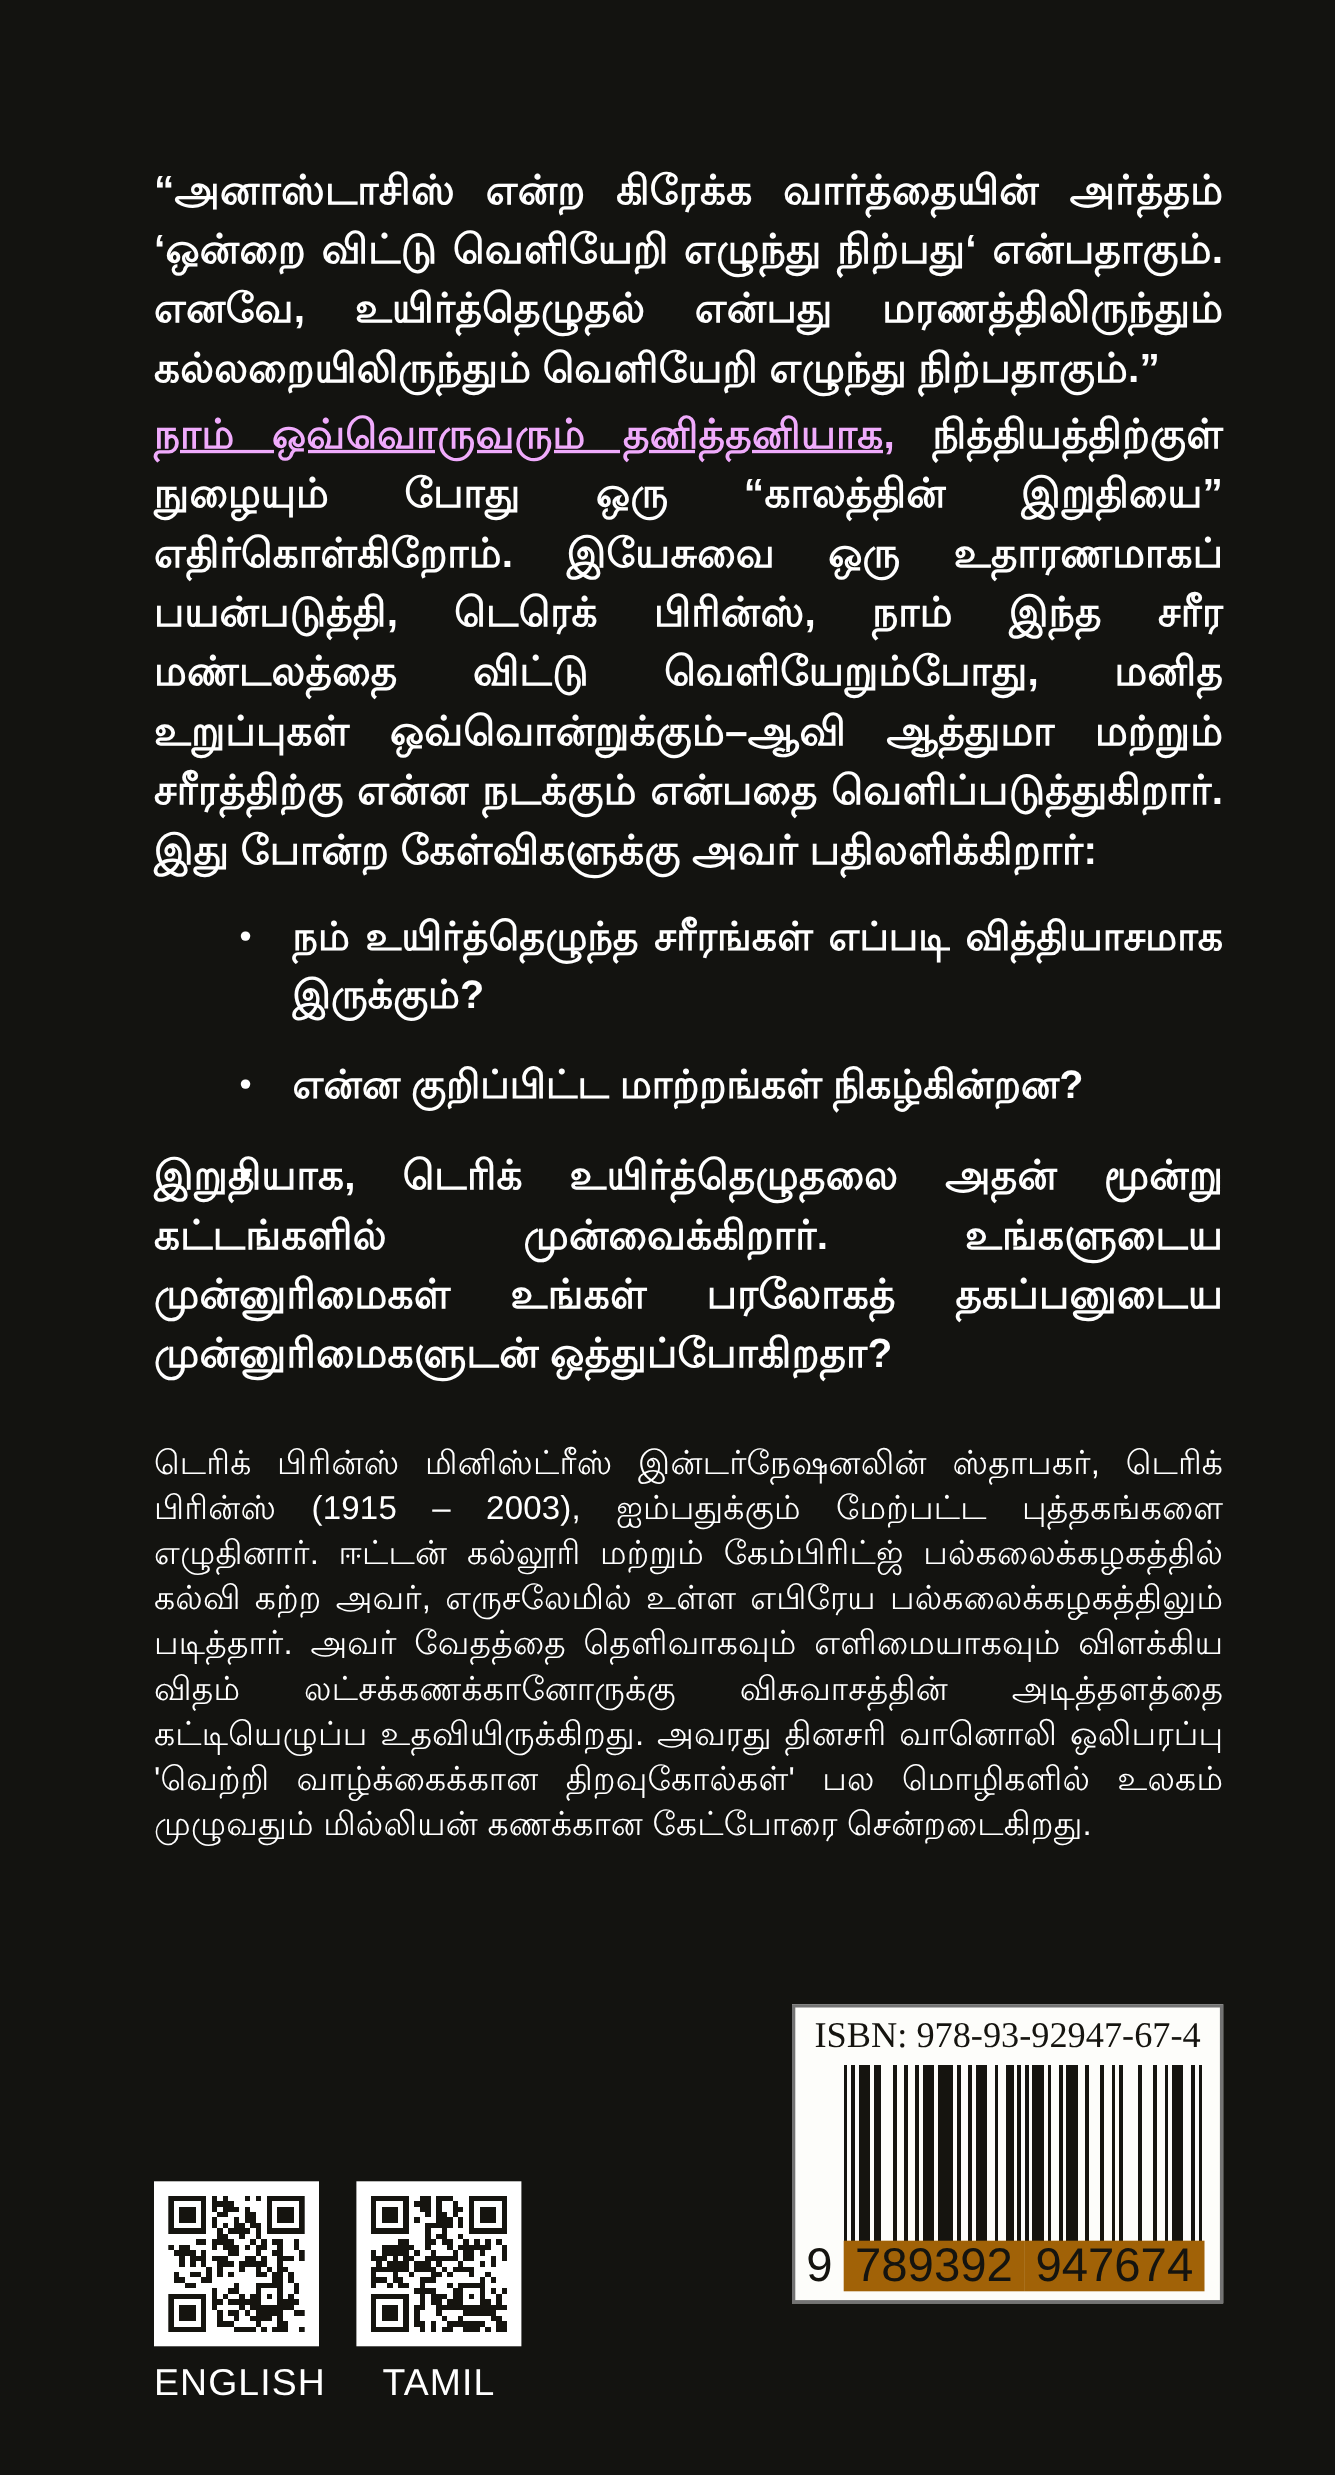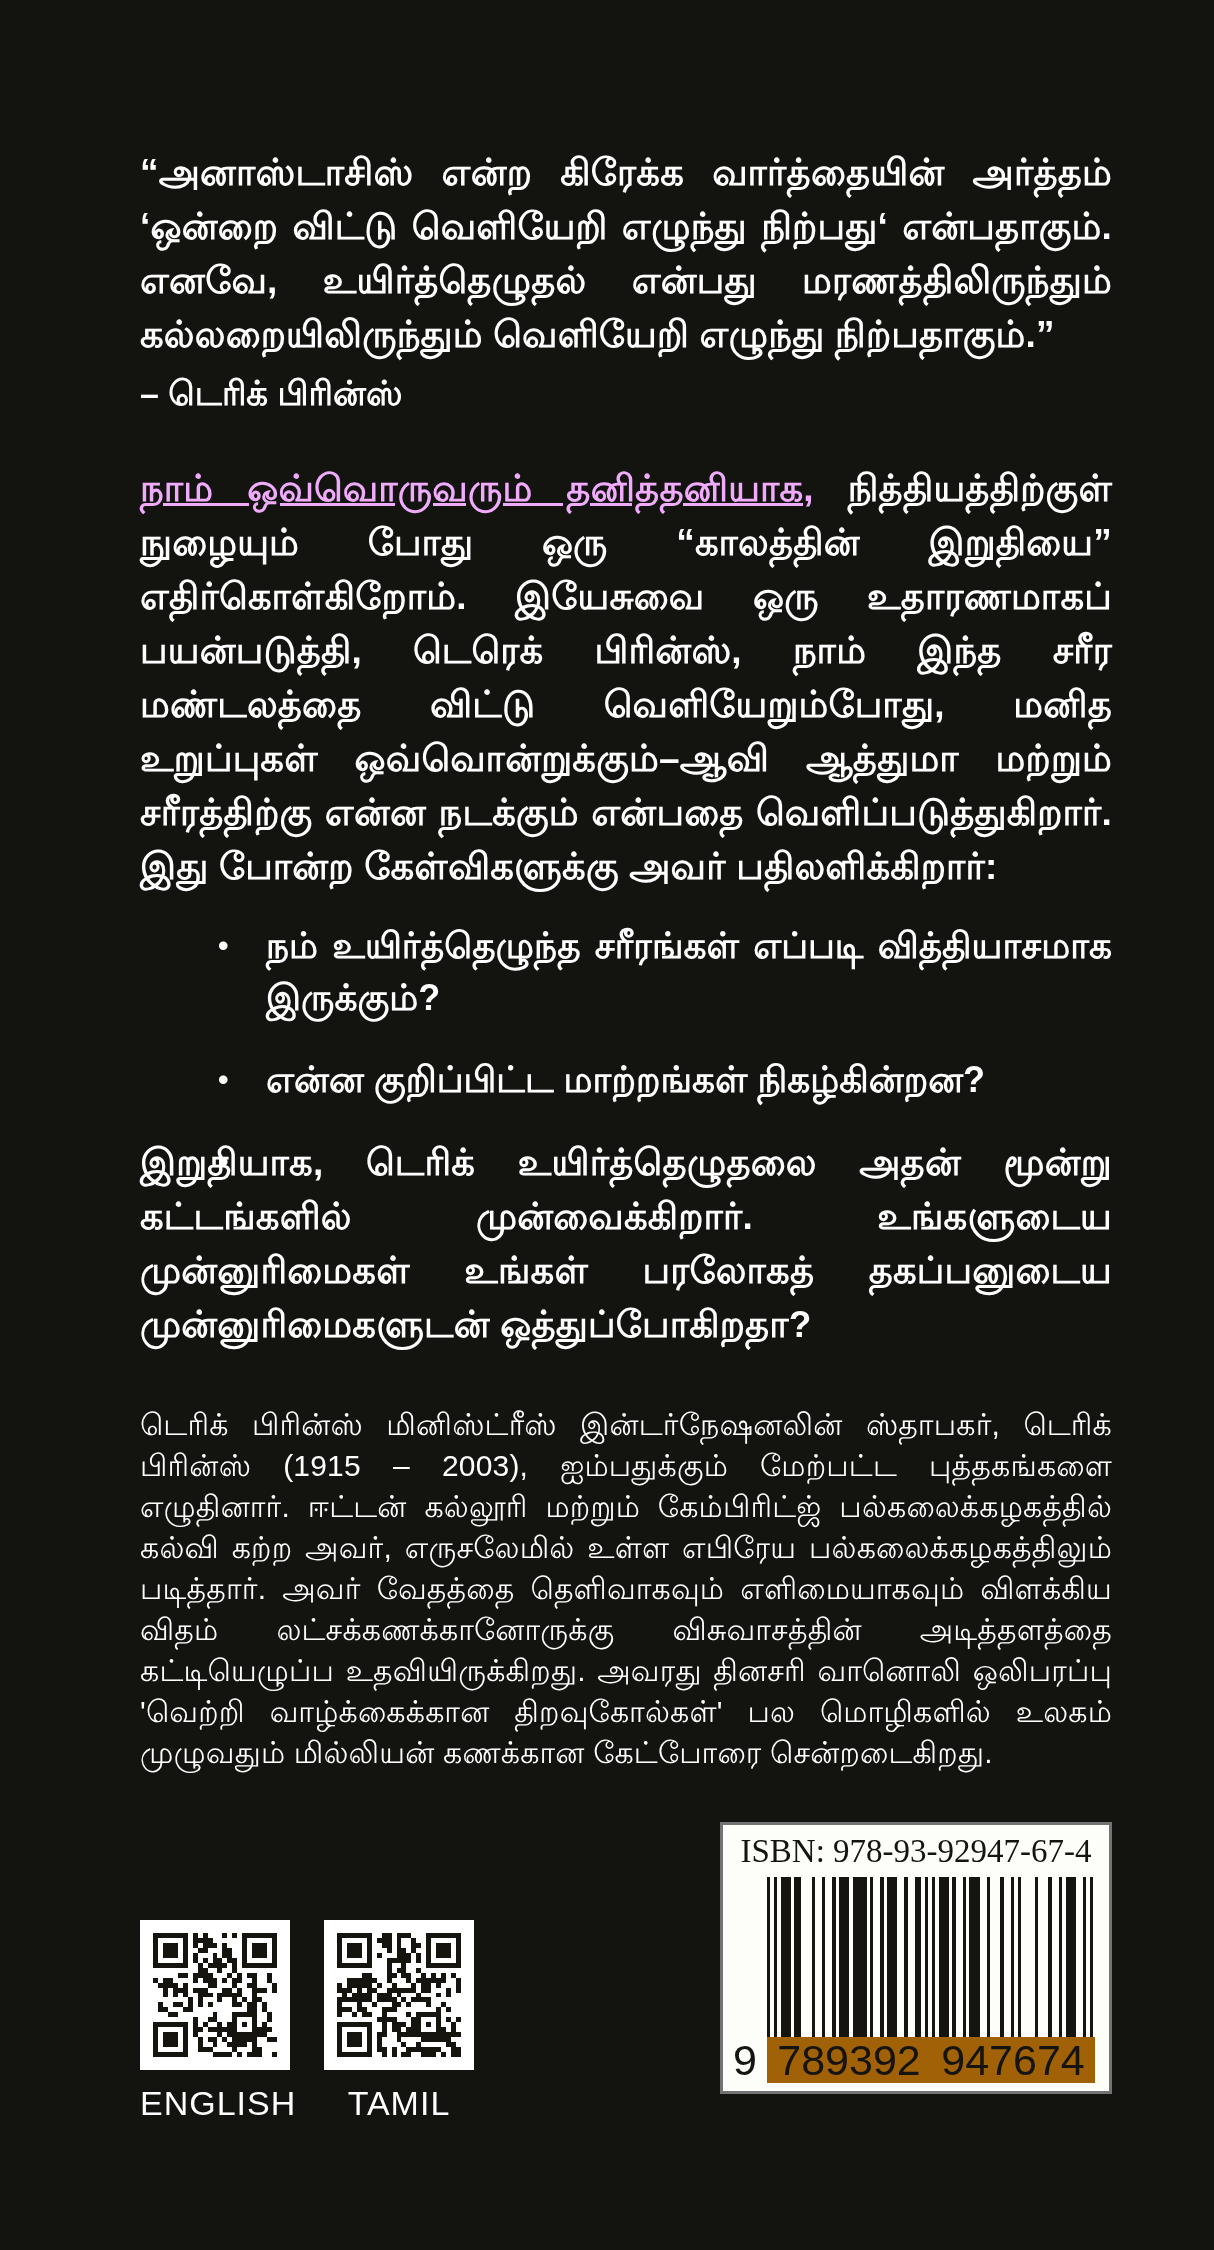--- a/index.html
+++ b/index.html
@@ -68,21 +68,21 @@
   }
   .logo-mark{width:82px;height:86px;}
   .logo-text{margin-left:30px;}
   .logo-name{
     font-size:45px;line-height:48px;font-weight:700;letter-spacing:0.5px;
   }
   .logo-sub{
     font-size:26px;line-height:30px;font-weight:700;letter-spacing:3.5px;
   }
   .qr-row{
-    position:absolute;left:140px;top:1920px;
+    position:absolute;left:140px;top:1983px;
     display:flex;gap:34px;
   }
   .qr-col{width:150px;text-align:center;}
   .qr-tile{
     width:150px;height:150px;
     background:#ffffff;
     box-sizing:border-box;
     padding:13px;
   }
   .qr-tile svg{width:124px;height:124px;display:block;}
@@ -126,21 +126,20 @@
   }
 </style>
 </head>
 <body>
 
 <div class="page">
 
   <div class="content">
 
     <p class="main-para quote">“அனாஸ்டாசிஸ் என்ற கிரேக்க வார்த்தையின் அர்த்தம் ‘ஒன்றை விட்டு வெளியேறி எழுந்து நிற்பது‘ என்பதாகும். எனவே, உயிர்த்தெழுதல் என்பது மரணத்திலிருந்தும் கல்லறையிலிருந்தும் வெளியேறி எழுந்து நிற்பதாகும்.”</p>
-    <p class="attribution">– டெரிக் பிரின்ஸ்</p>
 
     <p class="main-para intro"><span class="lead-orange">நாம் ஒவ்வொருவரும் தனித்தனியாக,</span><span> நித்தியத்திற்குள் நுழையும் போது ஒரு “காலத்தின் இறுதியை” எதிர்கொள்கிறோம். இயேசுவை ஒரு உதாரணமாகப் பயன்படுத்தி, டெரெக் பிரின்ஸ், நாம் இந்த சரீர மண்டலத்தை விட்டு வெளியேறும்போது, மனித உறுப்புகள் ஒவ்வொன்றுக்கும்–ஆவி ஆத்துமா மற்றும் சரீரத்திற்கு என்ன நடக்கும் என்பதை வெளிப்படுத்துகிறார். இது போன்ற கேள்விகளுக்கு அவர் பதிலளிக்கிறார்:</span></p>
 
     <ul class="bullets">
       <li><span class="dot">•</span><span>நம் உயிர்த்தெழுந்த சரீரங்கள் எப்படி வித்தியாசமாக இருக்கும்?</span></li>
       <li><span class="dot">•</span><span>என்ன குறிப்பிட்ட மாற்றங்கள் நிகழ்கின்றன?</span></li>
       <li><span class="dot">•</span></li>
     </ul>
 
     <p class="main-para closing">இறுதியாக, டெரிக் உயிர்த்தெழுதலை அதன் மூன்று கட்டங்களில் முன்வைக்கிறார். உங்களுடைய முன்னுரிமைகள் உங்கள் பரலோகத் தகப்பனுடைய முன்னுரிமைகளுடன் ஒத்துப்போகிறதா?</p>

